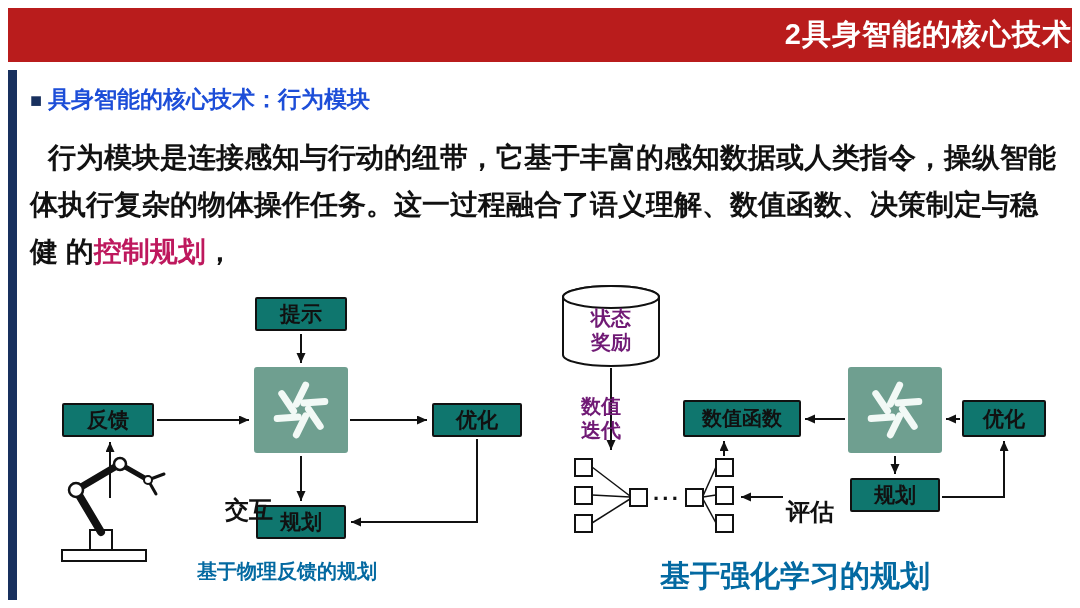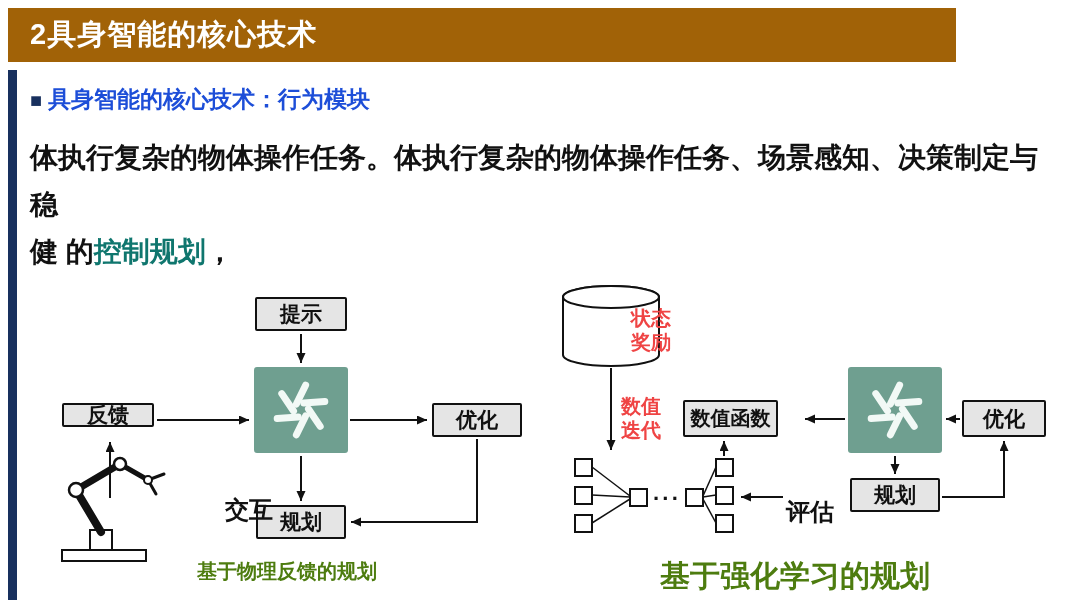--- a/index.html
+++ b/index.html
@@ -1,57 +1,58 @@
 <!DOCTYPE html>
 <html><head>
 <meta charset="utf-8">
 <style>
   html,body{margin:0;padding:0;background:#fff;}
   .slide{position:relative;width:1080px;height:608px;background:#fff;overflow:hidden;
          font-family:"Liberation Sans",sans-serif;color:#111;}
-  .header-bar{position:absolute;left:8px;top:8px;width:948px;height:54px;
-              background:#a16207;z-index:3;display:flex;align-items:center;}
+  .header-bar{position:absolute;left:8px;top:8px;width:1064px;height:54px;
+              background:#b91c1c;z-index:3;display:flex;align-items:center;justify-content:flex-end;}
   .header-title{color:#fff;font-size:29px;font-weight:700;padding-left:22px;letter-spacing:1px;}
   .left-stripe{position:absolute;left:8px;top:70px;width:9px;height:530px;background:#18305e;z-index:3;}
   .section-row{position:absolute;left:30px;top:84px;z-index:3;display:flex;align-items:center;gap:6px;}
   .section-bullet{color:#18305e;font-size:20px;font-weight:700;line-height:1;}
   .section-title{color:#1d4ed8;font-size:23px;font-weight:700;}
   .para{position:absolute;left:30px;top:134px;width:1030px;z-index:3;
         font-size:28px;font-weight:600;line-height:47px;color:#111;}
   .para-line1{padding-left:18px;}
-  .hl{color:#0f766e;}
+  .hl{color:#be185d;}
   .svg-layer{position:absolute;left:0;top:0;z-index:1;}
-  .nbox{position:absolute;border:2px solid #111;background:#e5e5e5;border-radius:2px;
+  .nbox{position:absolute;border:2px solid #111;background:#0f766e;border-radius:2px;
         display:flex;align-items:center;justify-content:center;
         font-size:21px;font-weight:600;color:#111;z-index:2;box-sizing:border-box;}
   .logo-box{position:absolute;background:#6f9f90;border-radius:3px;z-index:2;
             display:flex;align-items:center;justify-content:center;}
   .two-line{position:absolute;z-index:2;font-size:20px;font-weight:600;line-height:24px;
-            text-align:center;color:#ef4444;white-space:pre-line;margin-left:40px;}
+            text-align:center;color:#701a75;white-space:pre-line;}
   .label-big{position:absolute;z-index:2;font-size:24px;font-weight:700;color:#111;}
-  .caption{position:absolute;z-index:2;font-weight:700;color:#4d7c0f;text-align:center;}
+  .caption{position:absolute;z-index:2;font-weight:700;color:#0369a1;text-align:center;}
   .ellipsis{position:absolute;z-index:2;font-size:22px;font-weight:700;letter-spacing:2px;color:#111;}
 </style>
 </head>
 <body>
 
 <div class="slide">
 
   <div class="header-bar">
     <div class="header-title">2具身智能的核心技术</div>
   </div>
   <div class="left-stripe"></div>
 
   <div class="section-row">
     <span class="section-bullet">■</span>
     <span class="section-title">具身智能的核心技术：行为模块</span>
   </div>
 
   <div class="para">
-    <div>体执行复杂的物体操作任务。体执行复杂的物体操作任务、场景感知、决策制定与稳</div>
+    <div class="para-line1">行为模块是连接感知与行动的纽带，它基于丰富的感知数据或人类指令，操纵智能</div>
+    <div>体执行复杂的物体操作任务。这一过程融合了语义理解、数值函数、决策制定与稳</div>
     <div><span>健 的</span><span class="hl">控制规划</span><span>，</span></div>
   </div>
 
   <svg class="svg-layer" width="1080" height="608" viewBox="0 0 1080 608">
     <defs>
       <marker id="ah" markerUnits="userSpaceOnUse" markerWidth="12" markerHeight="12" refX="10" refY="4.5" orient="auto">
         <path d="M0,0 L10,4.5 L0,9 z" fill="#111"></path>
       </marker>
     </defs>
 
@@ -103,21 +104,21 @@
       <line x1="703" y1="497" x2="716" y2="495" stroke-width="1.5"></line>
       <line x1="703" y1="499" x2="716" y2="523" stroke-width="1.5"></line>
       <rect x="686" y="489" width="17" height="17" stroke-width="2"></rect>
       <rect x="716" y="459" width="17" height="17" stroke-width="2"></rect>
       <rect x="716" y="487" width="17" height="17" stroke-width="2"></rect>
       <rect x="716" y="515" width="17" height="17" stroke-width="2"></rect>
     </g>
   </svg>
 
   <div class="nbox" style="left:255px;top:297px;width:92px;height:34px;">提示</div>
-  <div class="nbox" style="left:62px;top:403px;width:92px;height:24px;">反馈</div>
+  <div class="nbox" style="left:62px;top:403px;width:92px;height:34px;">反馈</div>
   <div class="nbox" style="left:432px;top:403px;width:90px;height:34px;">优化</div>
   <div class="nbox" style="left:256px;top:505px;width:90px;height:34px;">规划</div>
 
   <div class="logo-box" style="left:254px;top:367px;width:94px;height:86px;">
     <svg width="70" height="70" viewBox="0 0 100 100">
       <g fill="#f2f9f6">
         <g transform="rotate(0 50 50)">
             <rect x="45" y="8" width="10" height="40" rx="5" transform="rotate(26 50 28)"></rect>
           </g>
         <g transform="rotate(60 50 50)">
@@ -141,21 +142,21 @@
 
   <div class="label-big" style="left:185px;top:494px;margin-left:40px;">交互</div>
   <div class="caption" style="left:157px;top:558px;width:260px;font-size:20px;">基于物理反馈的规划</div>
 
   <div class="two-line" style="left:563px;top:306px;width:96px;"><span>状态</span><br><span>奖励</span></div>
 
   <div class="two-line" style="left:576px;top:394px;width:50px;"><span>数值</span><br><span>迭代</span></div>
 
   <div class="ellipsis" style="left:649px;top:486px;width:36px;text-align:center;">···</div>
 
-  <div class="nbox" style="left:683px;top:400px;width:95px;height:37px;font-size:20px;text-align:center;">数值函数</div>
+  <div class="nbox" style="left:683px;top:400px;width:118px;height:37px;font-size:20px;text-align:center;">数值函数</div>
   <div class="nbox" style="left:962px;top:400px;width:84px;height:37px;">优化</div>
   <div class="nbox" style="left:850px;top:478px;width:90px;height:34px;">规划</div>
 
   <div class="logo-box" style="left:848px;top:367px;width:94px;height:86px;">
     <svg width="70" height="70" viewBox="0 0 100 100">
       <g fill="#f2f9f6">
         <g transform="rotate(0 50 50)">
             <rect x="45" y="8" width="10" height="40" rx="5" transform="rotate(26 50 28)"></rect>
           </g>
         <g transform="rotate(60 50 50)">

